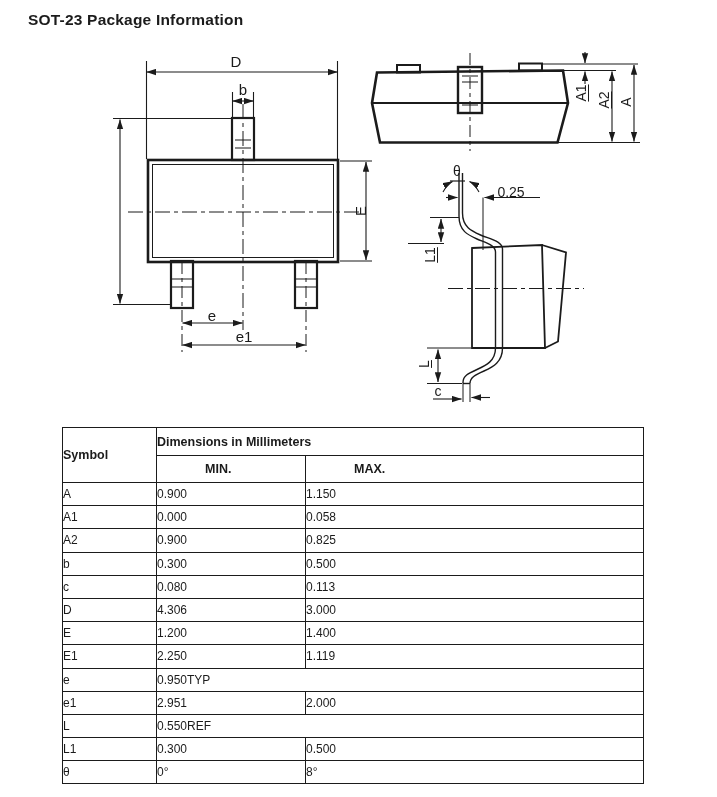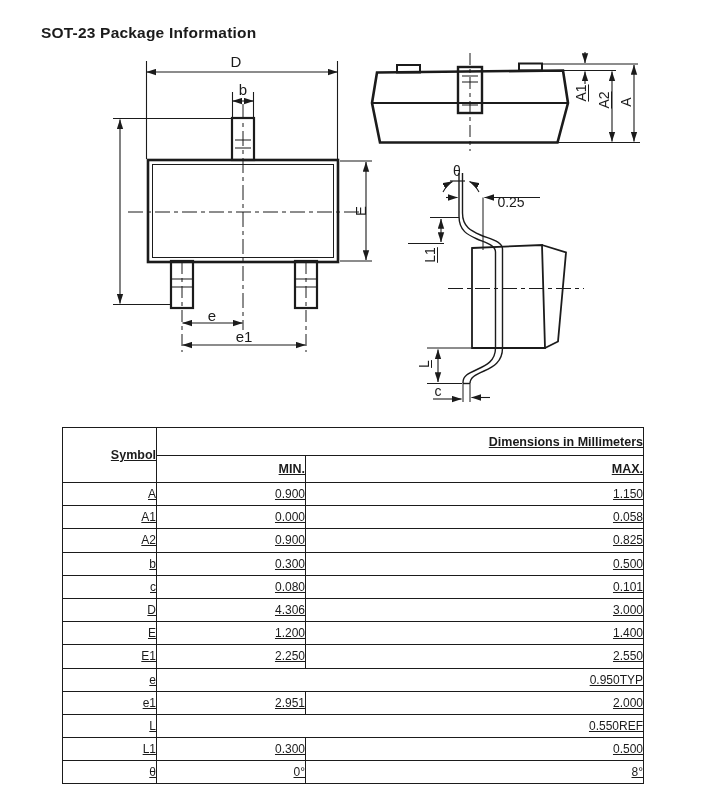--- a/index.html
+++ b/index.html
@@ -4,46 +4,45 @@
 <style>
   :root{ --ink:#1b1b1b; --paper:#ffffff; }
   html,body{margin:0;padding:0;background:#fff;}
   .page{
     position:relative; width:717px; height:797px;
     background:var(--paper);
     font-family:"Liberation Sans","DejaVu Sans",sans-serif;
     color:var(--ink); overflow:hidden;
   }
   .title{
-    position:absolute; left:25px; top:8px; margin:16px;
+    position:absolute; left:25px; top:8px; margin:3px;
     font-size:15.5px; font-weight:bold; letter-spacing:0.2px;
   }
   .draw-area{ position:absolute; left:0; top:0; width:717px; height:420px; }
   .draw-area svg{ position:absolute; left:0; top:0; }
   .dim{
     position:absolute; font-size:15px; line-height:1;
     transform:translate(-50%,-50%); white-space:nowrap;
   }
   .dim.sm{ font-size:14px; }
   .dim.rot{ transform:translate(-50%,-50%) rotate(-90deg); }
   .dim.und{ text-decoration:underline; text-decoration-thickness:1.4px; text-underline-offset:2px; }
   
   .dims-table{
     position:absolute; left:62px; top:427px; width:581px;
     border-collapse:collapse; table-layout:fixed;
     font-size:12px; color:var(--ink);
   }
   .dims-table td,.dims-table th{
-    border:1.4px solid var(--ink); text-align:right; padding:0;
+    border:1.4px solid var(--ink); text-align:left; padding:0;
     overflow:hidden;
-    text-decoration:underline;
   }
   .dims-table thead th{ font-weight:bold; font-size:12.5px; }
   .dims-table thead tr.h1 th{ height:27px; }
-  .dims-table thead tr.h2 th{ height:26px; }
+  .dims-table thead tr.h2 th{ height:26px;padding-left:48px; }
   .dims-table tbody td{ height:22.2px; font-weight:normal; }
 </style>
 </head>
 <body>
 
 <div class="page">
 
   <h1 class="title">SOT-23 Package Information</h1>
 
   <div class="draw-area">
@@ -146,21 +145,21 @@
     <span class="dim" style="left:243px;top:89px;">b</span>
     <span class="dim rot" style="left:360px;top:211px;">E</span>
     <span class="dim" style="left:212px;top:315px;">e</span>
     <span class="dim" style="left:244px;top:336px;">e1</span>
 
     <span class="dim sm rot und" style="left:581px;top:93px;">A1</span>
     <span class="dim sm rot und" style="left:604px;top:100px;">A2</span>
     <span class="dim sm rot" style="left:626px;top:102px;">A</span>
 
     <span class="dim sm" style="left:457px;top:171px;">θ</span>
-    <span class="dim sm" style="left:511px;top:202px;">0.25</span>
+    <span class="dim sm" style="left:511px;top:192px;">0.25</span>
     <span class="dim sm rot und" style="left:430px;top:255px;">L1</span>
     <span class="dim sm rot und" style="left:424px;top:364px;">L</span>
     <span class="dim sm" style="left:438px;top:391px;">c</span>
   </div>
 
   <table class="dims-table">
     <colgroup>
       <col style="width:94px">
         <col style="width:149px">
         <col style="width:338px">
@@ -192,36 +191,36 @@
           <td>0.825</td>
         </tr>
         <tr>
           <td>b</td>
           <td>0.300</td>
           <td>0.500</td>
         </tr>
         <tr>
           <td>c</td>
           <td>0.080</td>
-          <td>0.101</td>
+          <td>0.113</td>
         </tr>
         <tr>
           <td>D</td>
           <td>4.306</td>
           <td>3.000</td>
         </tr>
         <tr>
           <td>E</td>
           <td>1.200</td>
           <td>1.400</td>
         </tr>
         <tr>
           <td>E1</td>
           <td>2.250</td>
-          <td>2.550</td>
+          <td>1.119</td>
         </tr>
         <tr>
           <td>e</td>
           <td colspan="2">0.950TYP</td>
         </tr>
         <tr>
           <td>e1</td>
           <td>2.951</td>
           <td>2.000</td>
         </tr>

